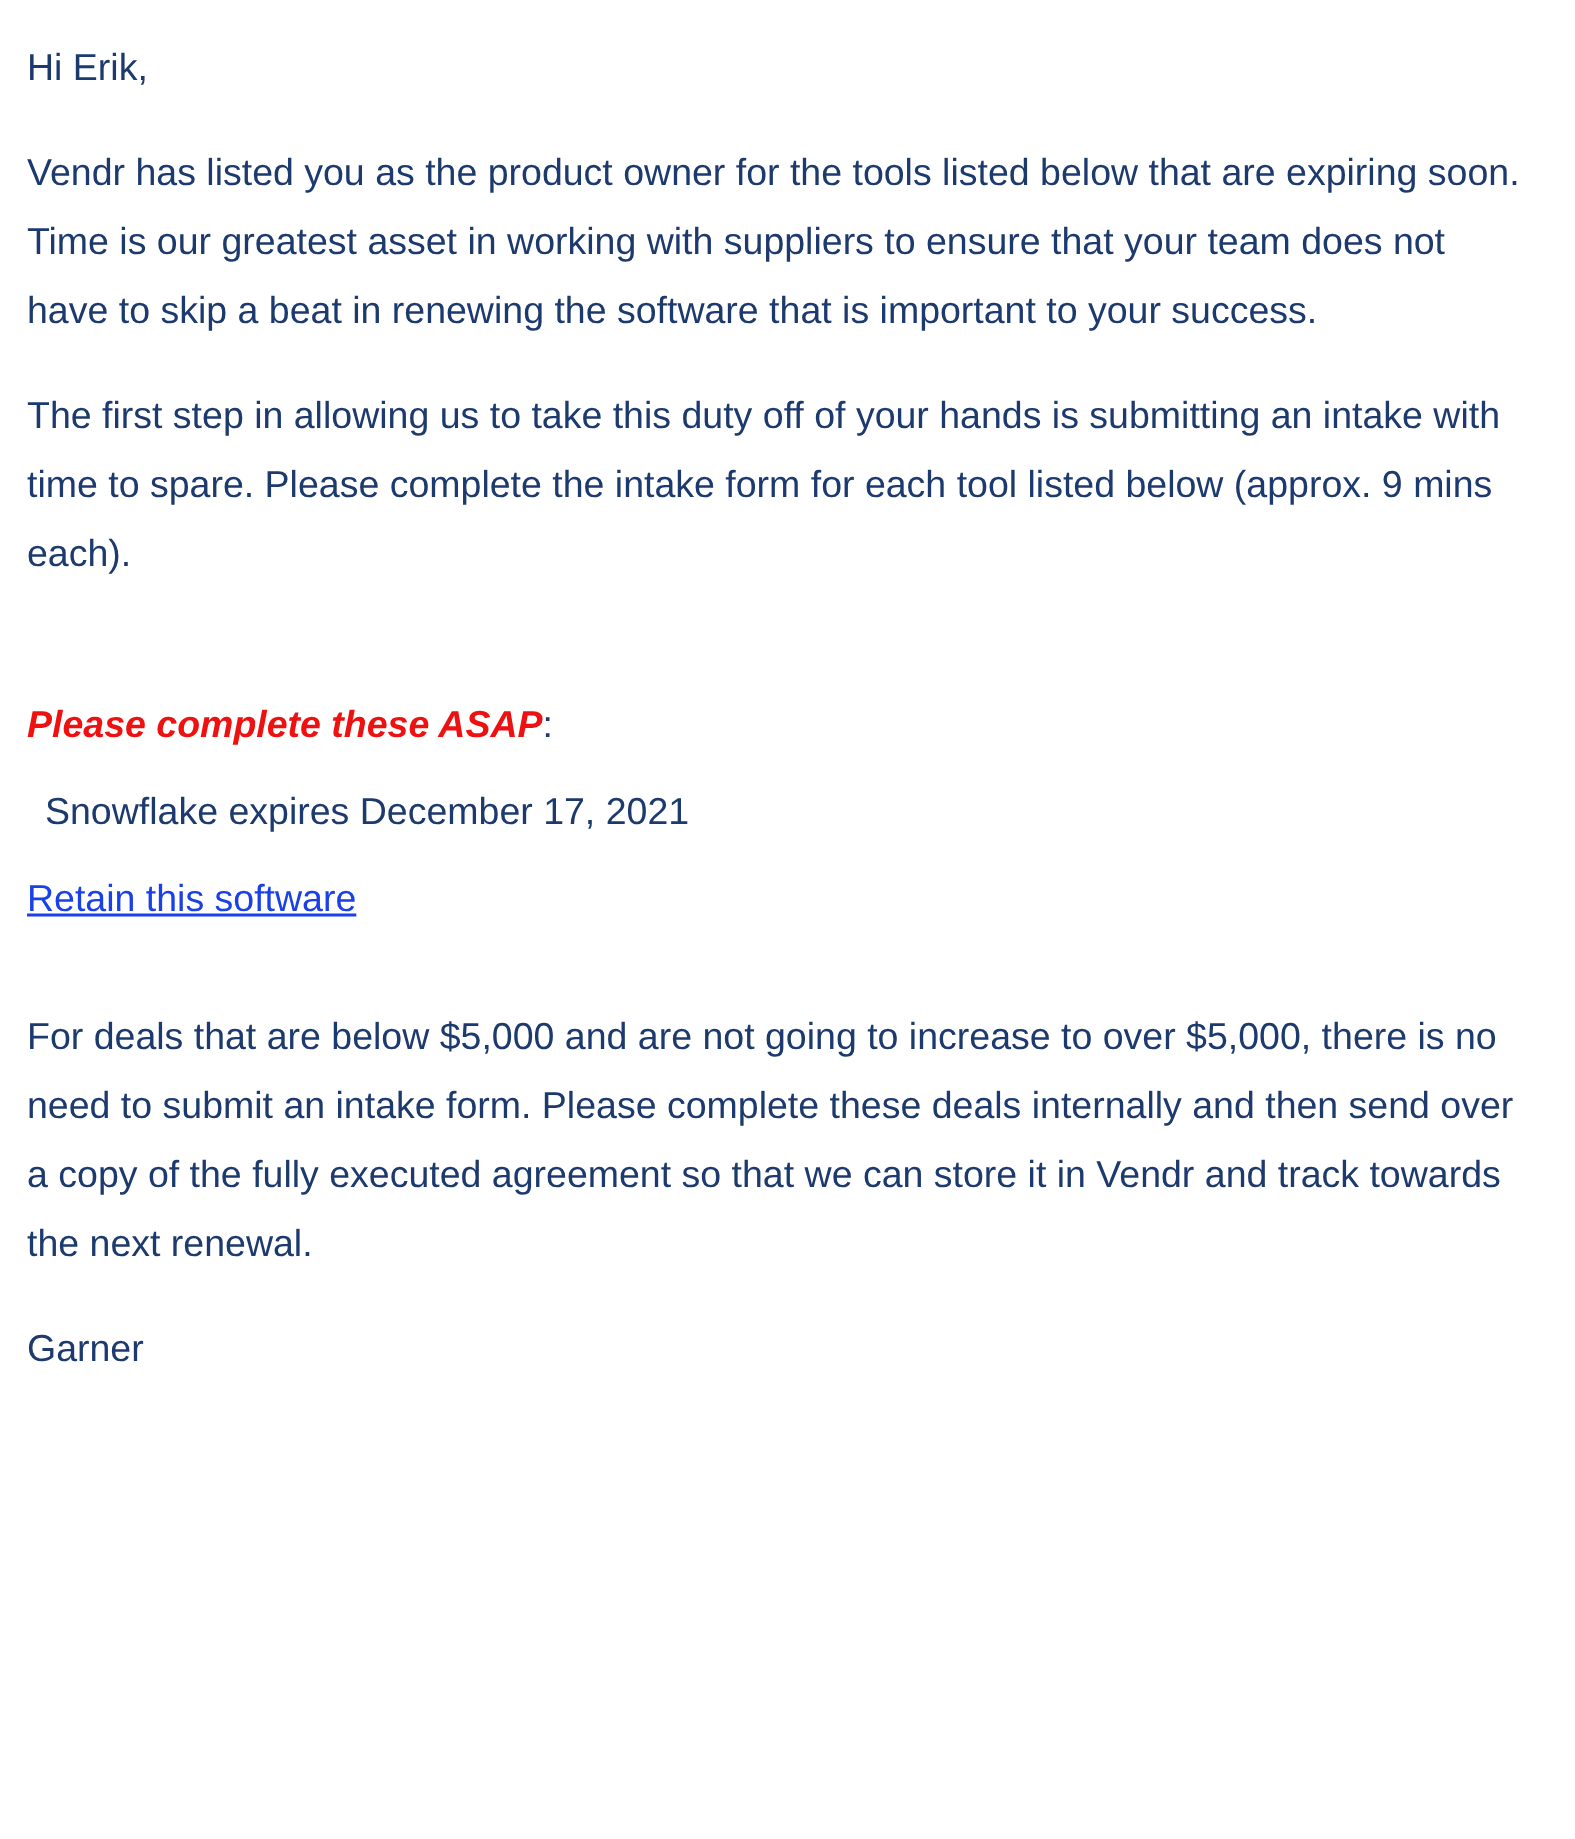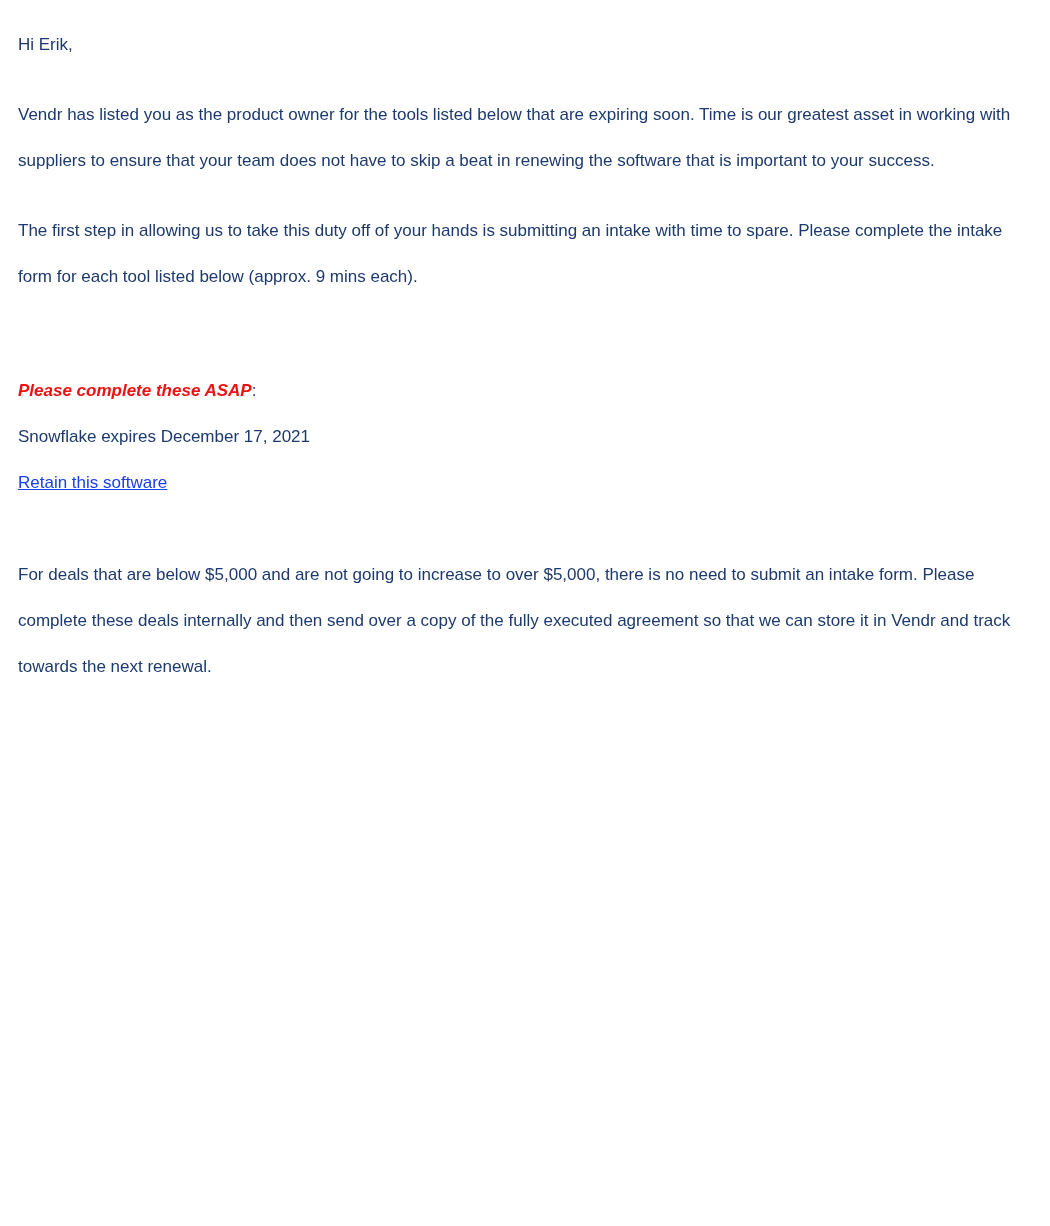--- a/index.html
+++ b/index.html
@@ -8,21 +8,21 @@
     background: #ffffff;
   }
   body {
     width: 1050px;
     min-height: 1226px;
     font-family: "Liberation Sans", sans-serif;
   }
   .email-body {
     padding: 22px 26px 0 18px;
     color: #1d3a6e;
-    font-size: 17px;
+    font-size: 25px;
     line-height: 46px;
   }
   .para {
     margin: 0 0 24px 0;
     color: #1d3a6e;
     max-width: 1010px;
   }
   .spacer-lg {
     height: 46px;
   }
@@ -32,21 +32,21 @@
   .asap-line {
     margin: 0;
     color: #1d3a6e;
   }
   .asap-strong {
     color: #ee1111;
     font-weight: bold;
     font-style: italic;
   }
   .expiry-line {
-    margin: 0;
+    margin: 12px;
     color: #1d3a6e;
   }
   .retain-link {
     color: #1a40e8;
     text-decoration: underline;
     display: inline-block;
   }
   .signoff {
     margin: 0;
     color: #1d3a6e;
@@ -69,14 +69,15 @@
 
   <p class="expiry-line">Snowflake expires December 17, 2021</p>
 
   <p class="asap-line"><a class="retain-link" href="#">Retain this software</a></p>
 
   <div class="spacer-lg"></div>
 
   <p class="para">For deals that are below $5,000 and are not going to increase to over $5,000, there is no need to submit an intake form. Please complete these deals internally and then send over a copy of the fully executed agreement so that we can store it in Vendr and track towards the next renewal.</p>
 
 
+  <p class="signoff">Garner</p>
 
 </div>
 
 </body></html>

